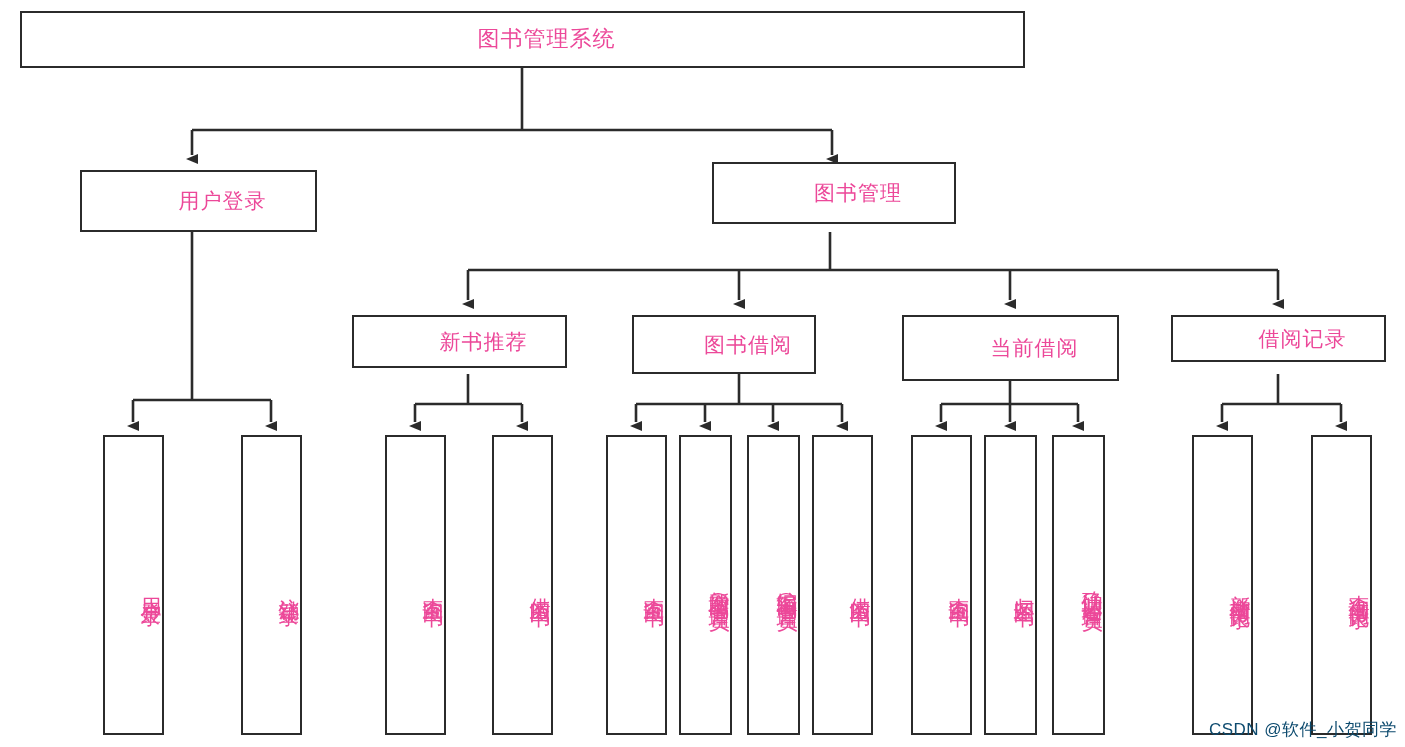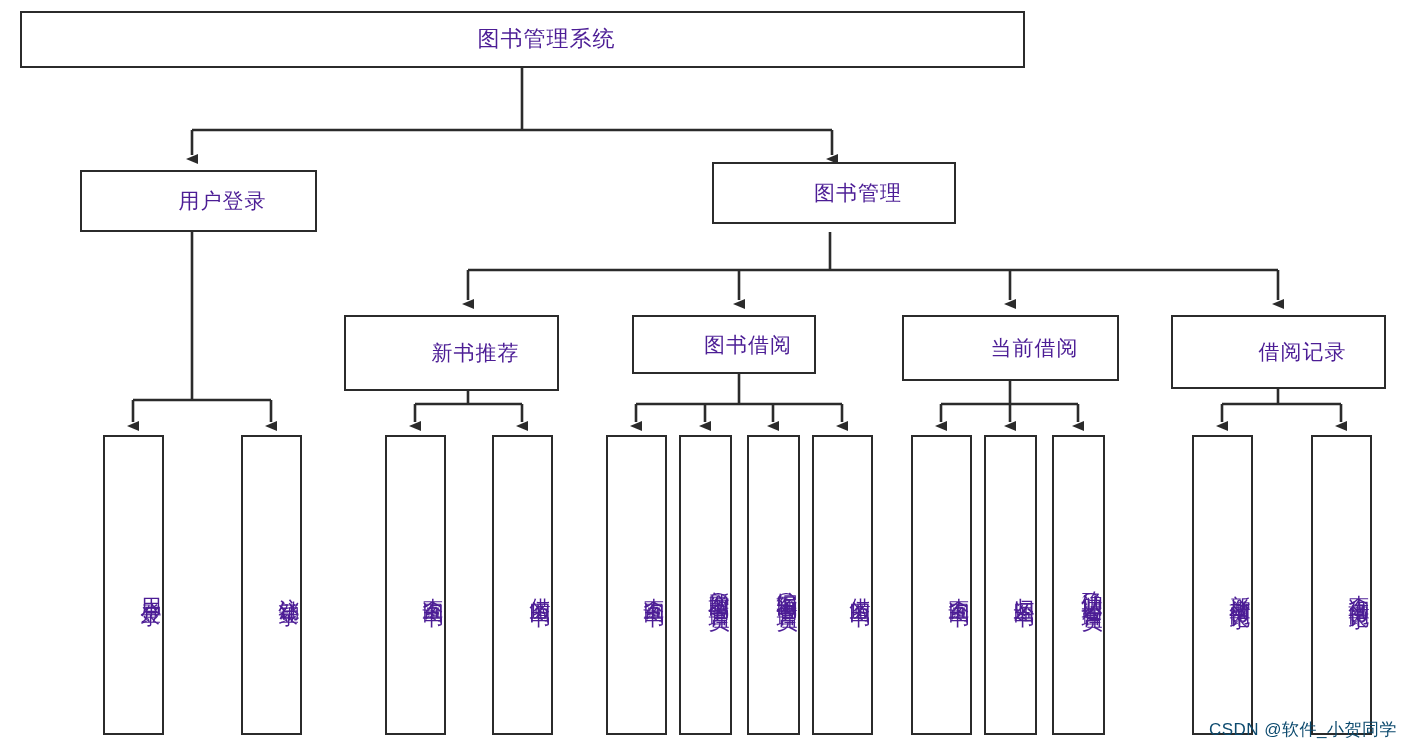--- a/index.html
+++ b/index.html
@@ -27,21 +27,21 @@
     pointer-events: none;
   }
   .node {
     position: absolute;
     box-sizing: border-box;
     background: #ffffff;
     border: 2px solid #2b2b2b;
     display: flex;
     align-items: center;
     justify-content: center;
-    color: #4c1d95;
+    color: #ec4899;
     padding-left: 48px;
   }
   .node.h {
     font-size: 21px;
     letter-spacing: 1px;
     line-height: 1.2;
   }
   .node.root {
     font-size: 22px;
   }
@@ -124,24 +124,24 @@
       <path d="M1222,404 L1222,422" marker-end="url(#arrow)"></path>
       <path d="M1341,404 L1341,422" marker-end="url(#arrow)"></path>
     </g>
   </svg>
 
   <div class="node h root" style="left:20px; top:11px; width:1005px; height:57px;">图书管理系统</div>
 
   <div class="node h" style="left:80px; top:170px; width:237px; height:62px;">用户登录</div>
   <div class="node h" style="left:712px; top:162px; width:244px; height:62px;">图书管理</div>
 
-  <div class="node h" style="left:344px; top:315px; width:215px; height:76px;">新书推荐</div>
+  <div class="node h" style="left:352px; top:315px; width:215px; height:53px;">新书推荐</div>
   <div class="node h" style="left:632px; top:315px; width:184px; height:59px;">图书借阅</div>
   <div class="node h" style="left:902px; top:315px; width:217px; height:66px;">当前借阅</div>
-  <div class="node h" style="left:1171px; top:315px; width:215px; height:74px;">借阅记录</div>
+  <div class="node h" style="left:1171px; top:315px; width:215px; height:47px;">借阅记录</div>
 
   <div class="node v" style="left:103px; top:435px; width:61px; height:300px;">
     <span class="vtext">用户登录</span>
   </div>
   <div class="node v" style="left:241px; top:435px; width:61px; height:300px;">
     <span class="vtext">注销登录</span>
   </div>
 
   <div class="node v" style="left:385px; top:435px; width:61px; height:300px;">
     <span class="vtext">查询图书</span>

